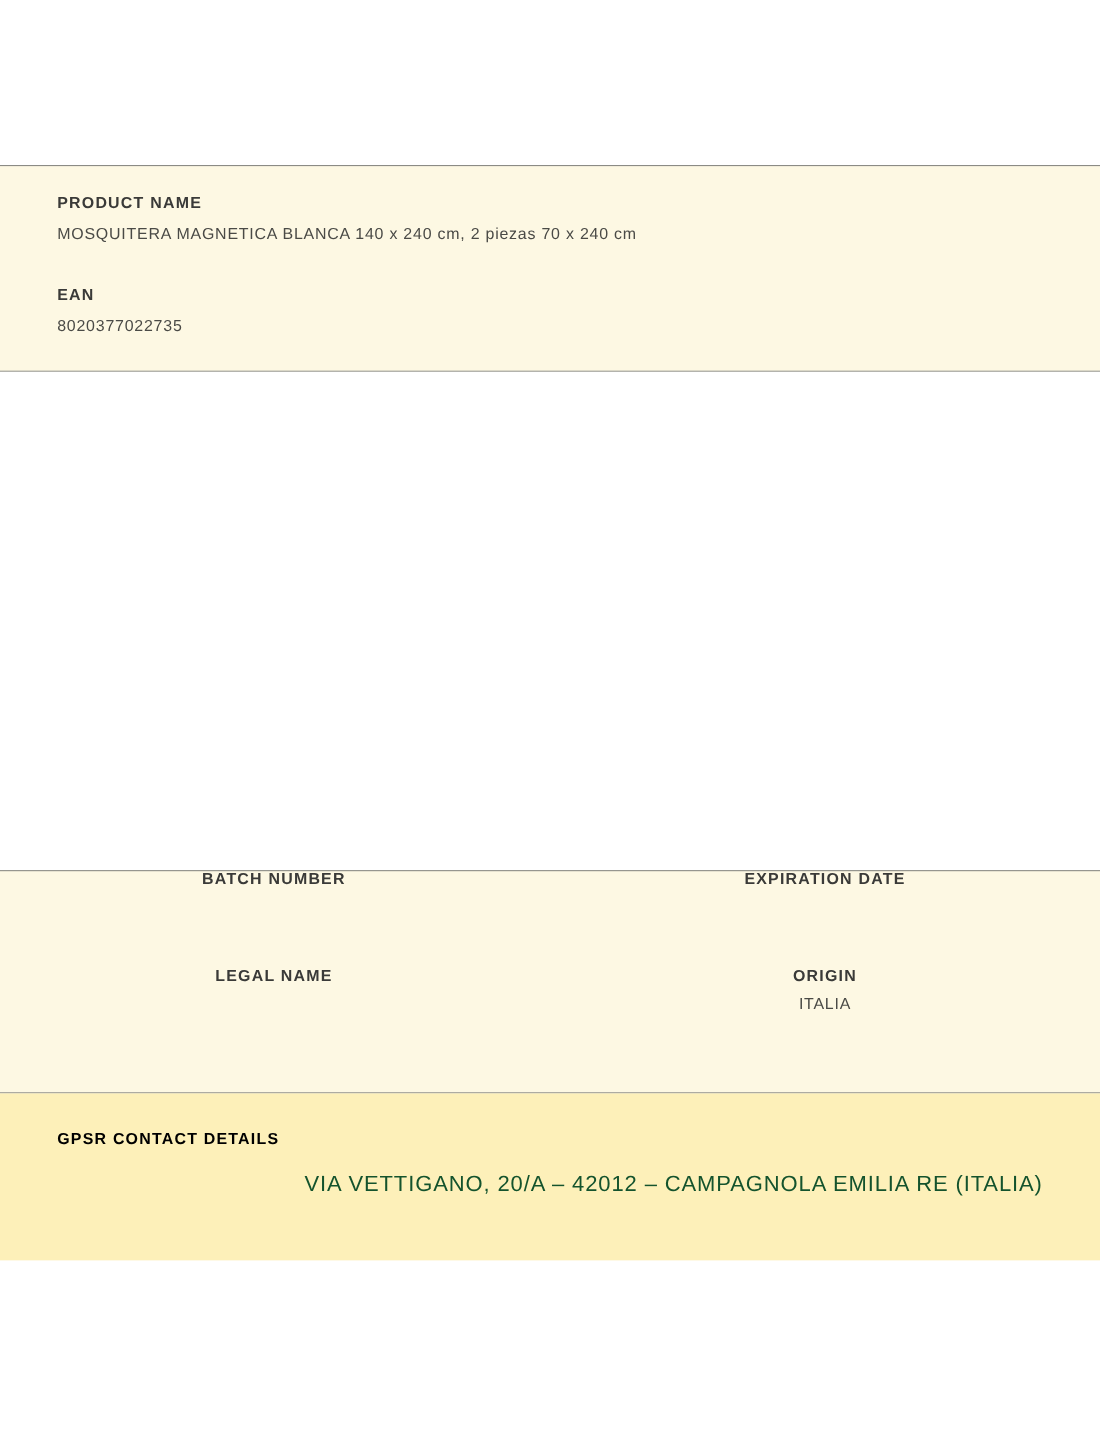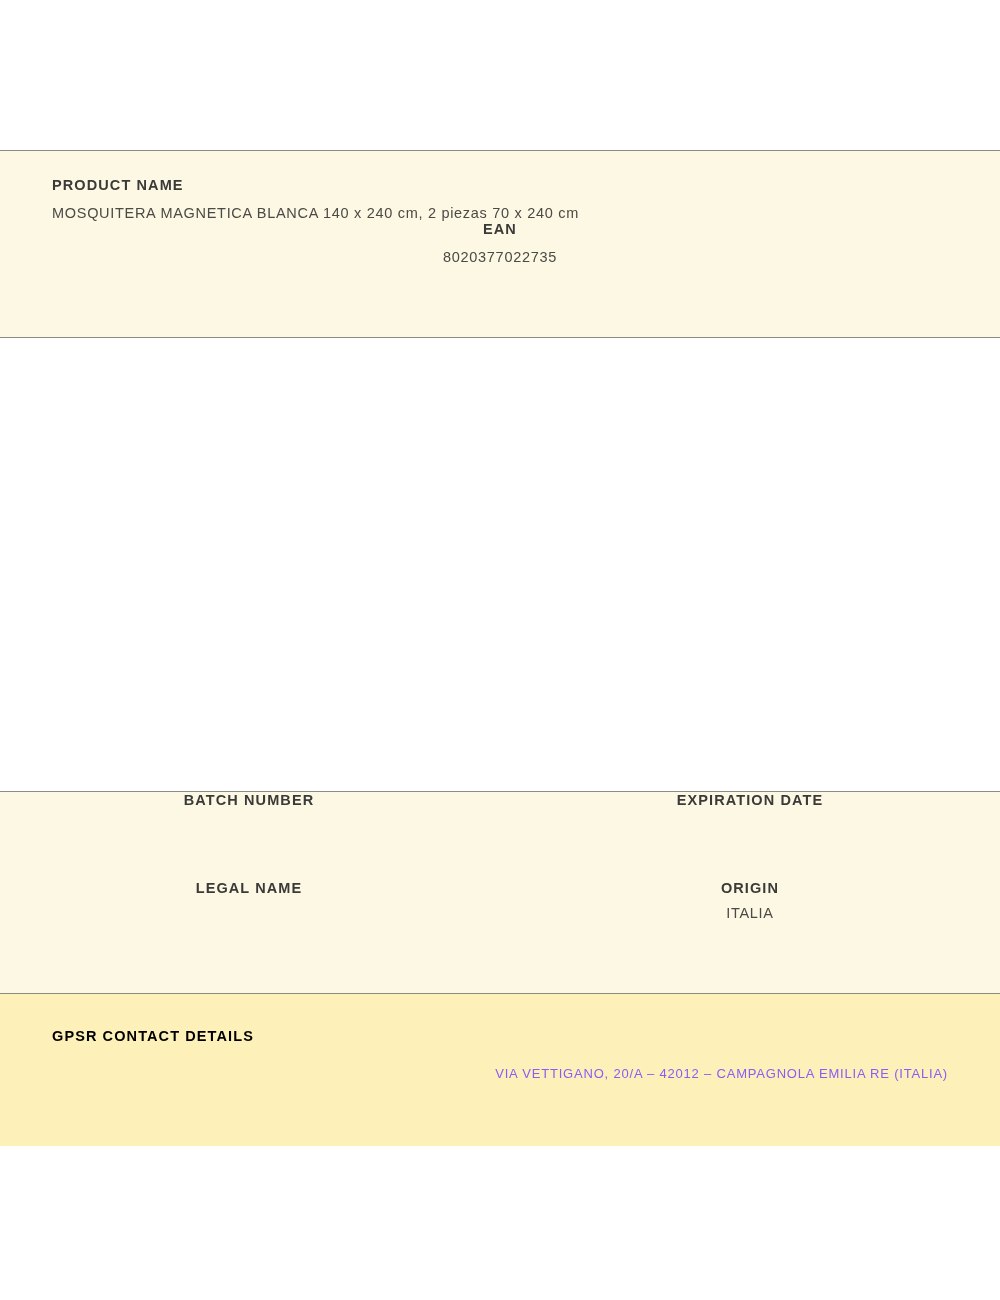--- a/index.html
+++ b/index.html
@@ -45,21 +45,21 @@
   }
 
   .field-value {
     font-size: 14.5px;
     letter-spacing: 0.7px;
     color: #4a4a46;
     margin: 0;
   }
 
   .gap-block {
-    text-align: center;
+    margin-top: 40px;
   }
 
   
   .section-blank {
     position: absolute;
     top: 338px;
     left: 0;
     width: 1000px;
     height: 453px;
     background: #ffffff;
@@ -128,23 +128,23 @@
 
   .gpsr-label {
     font-size: 14.5px;
     font-weight: bold;
     letter-spacing: 1.1px;
     color: #000000;
     margin: 0;
   }
 
   .gpsr-address {
-    font-size: 13px;
+    font-size: 20px;
     letter-spacing: 0.8px;
-    color: #8b5cf6;
+    color: #14532d;
     margin: 22px 0 0 0;
     text-align: right;
   }
 
   
   .section-bottom {
     position: absolute;
     top: 1146px;
     left: 0;
     width: 1000px;

